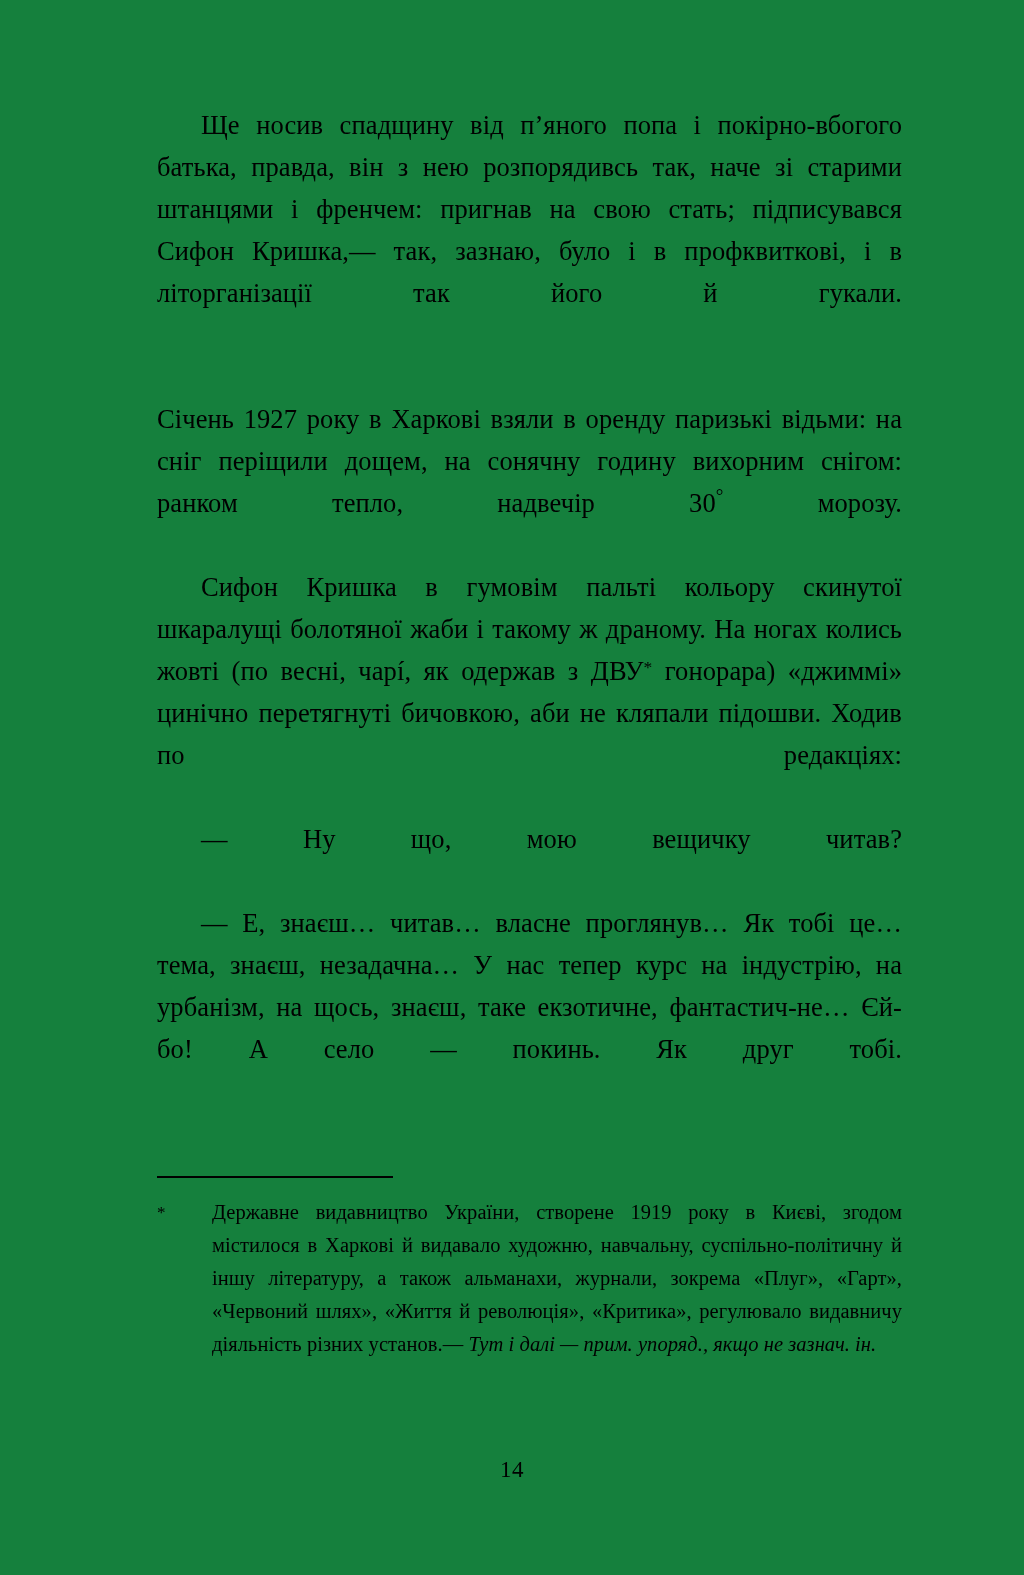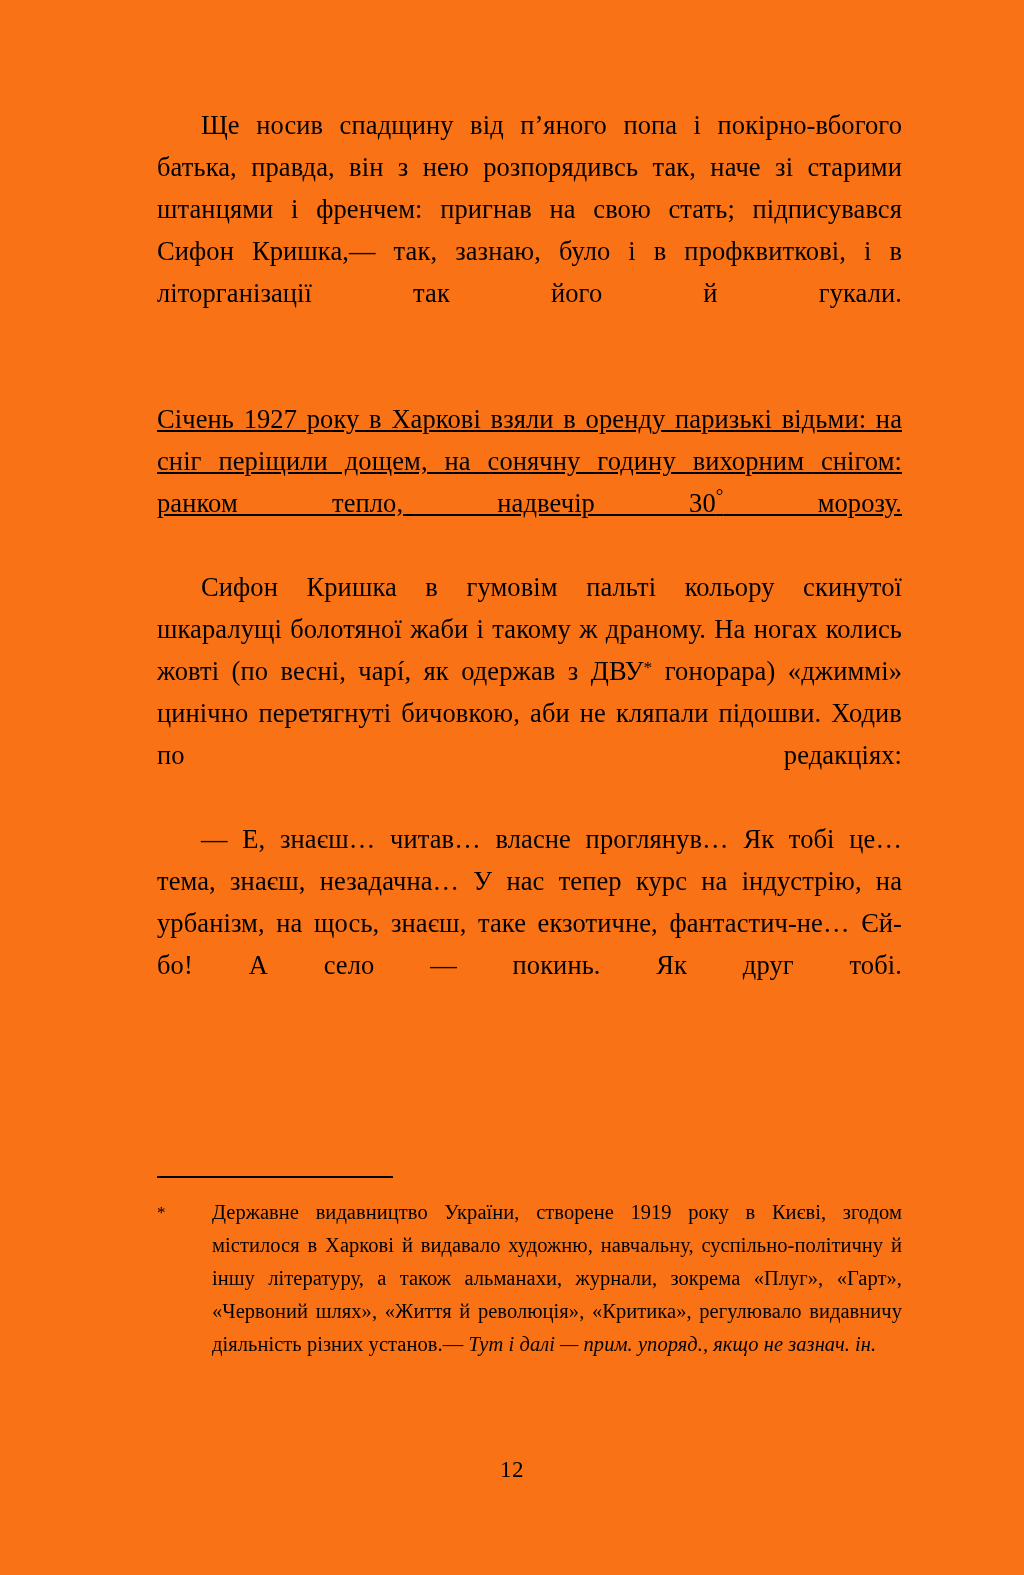--- a/index.html
+++ b/index.html
@@ -16,21 +16,21 @@
     color: #000000;
     overflow: hidden;
   }
 
   .page {
     position: absolute;
     left: 0;
     top: 0;
     width: 1024px;
     height: 1575px;
-    background: #f97316;
+    background: #15803d;
   }
 
   
   .textblock {
     position: absolute;
     left: 157px;
     top: 104px;
     width: 745px;
   }
 
@@ -43,21 +43,20 @@
     hyphens: manual;
     letter-spacing: 0.1px;
   }
 
   .para.indent {
     text-indent: 44px;
   }
 
   .para.flush {
     text-indent: 0;
-    text-decoration: underline;
   }
 
   
   .para.gap-before {
     margin-top: 42px;
   }
 
   
   .para:after {
     content: "";
@@ -142,30 +141,31 @@
 <div class="page">
 
   <div class="textblock">
 
     <p class="para indent">Ще носив спадщину від п’яного попа і покірно-вбогого батька, правда, він з нею розпорядивсь так, наче зі старими штанцями і френчем: пригнав на свою стать; підписувався Сифон Кришка,— так, зазнаю, було і в профквитковi, і в літорганізації так його й гукали.</p>
 
     <p class="para flush gap-before"><span>Січень 1927 року в Харкові взяли в оренду паризькі відьми: на сніг періщили дощем, на сонячну годину вихорним снігом: ранком тепло, надвечір 30</span><span class="deg">°</span><span> морозу.</span></p>
 
     <p class="para indent"><span>Сифон Кришка в гумовім пальті кольору скинутої шкаралущі болотяної жаби і такому ж драному. На ногах колись жовті (по весні, чарí, як одержав з ДВУ</span><span class="fn-marker">*</span><span> гонорара) «джиммі» цинічно перетягнуті бичовкою, аби не кляпали підошви. Ходив по редакціях:</span></p>
 
+    <p class="para indent">— Ну що, мою вещичку читав?</p>
 
 
     <p class="para indent">— Е, знаєш… читав… власне проглянув… Як тобі це… тема, знаєш, незадачна… У нас тепер курс на індустрію, на урбанізм, на щось, знаєш, таке екзотичне, фантастич-не… Єй-бо! А село — покинь. Як друг тобі.</p>
 
 
   </div>
 
   <div class="footnote">
     <div class="footnote-rule"></div>
     <div class="footnote-body">
       <span class="footnote-star">*</span>
       <span class="footnote-text"><span>Державне видавництво України, створене 1919 року в Києві, згодом містилося в Харкові й видавало художню, навчальну, суспільно-політичну й іншу літературу, а також альманахи, журнали, зокрема «Плуг», «Гарт», «Червоний шлях», «Життя й революція», «Критика», регулювало видавничу діяльність різних установ.— </span><span class="footnote-note">Тут і далі — прим. упоряд., якщо не зазнач. ін.</span></span>
     </div>
   </div>
 
-  <div class="folio">12</div>
+  <div class="folio">14</div>
 
 </div>
 
 </body></html>

